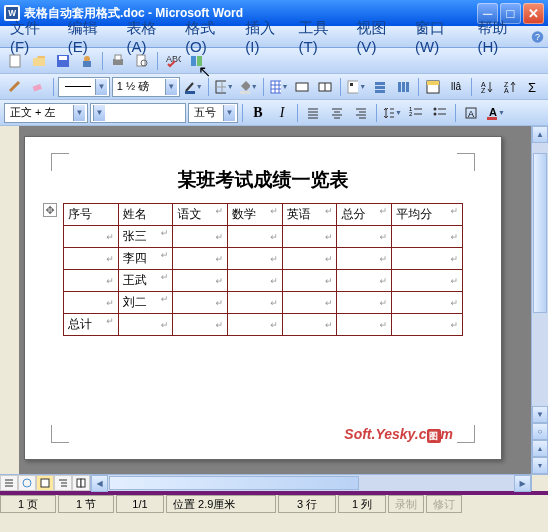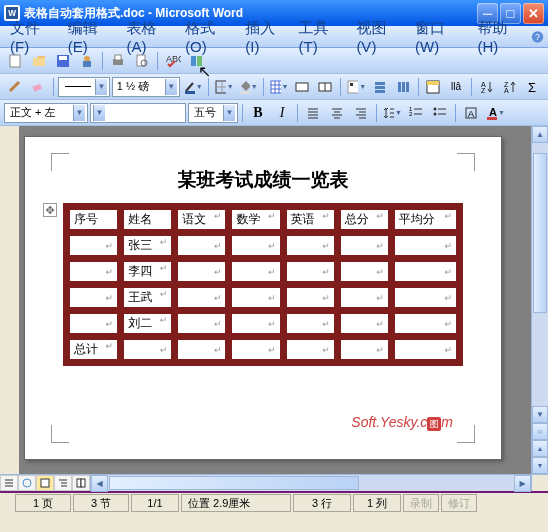--- a/index.html
+++ b/index.html
@@ -25,31 +25,31 @@
 .page-wrap{flex:1;overflow:auto;padding:10px 4px}
 .page{background:#fff;width:478px;height:324px;border:1px solid #666;box-shadow:2px 2px 4px rgba(0,0,0,.3);position:relative;padding:30px 38px}
 .corner{position:absolute;width:18px;height:18px;border:1px solid #999}
 .corner.tl{top:16px;left:26px;border-right:none;border-bottom:none}
 .corner.tr{top:16px;right:26px;border-left:none;border-bottom:none}
 .corner.bl{bottom:16px;left:26px;border-right:none;border-top:none}
 .corner.br{bottom:16px;right:26px;border-left:none;border-top:none}
 .doc-title{text-align:center;font-size:19px;font-weight:bold;margin-bottom:10px;font-family:"SimSun"}
 .anchor{position:absolute;left:18px;top:66px;width:14px;height:14px;border:1px solid #999;background:#fff;display:flex;align-items:center;justify-content:center;font-size:11px;color:#666;cursor:move}
 table.doc-table{width:100%;border-collapse:collapse;font-size:12px}
-table.doc-table td{border:7px solid #7f1d1d;height:22px;padding:1px 4px;position:relative}
+table.doc-table td{border:1px solid #7f1d1d;height:22px;padding:1px 4px;position:relative}
 .cell-mark{font-size:9px;color:#999;float:right}
-.watermark{position:absolute;bottom:28px;right:48px;font-family:Arial;font-size:14px;font-style:italic;color:#d04040;font-weight:normal}
+.watermark{position:absolute;bottom:16px;right:48px;font-family:Arial;font-size:14px;font-style:italic;color:#d04040;font-weight:bold}
 .watermark .tu{display:inline-block;width:14px;height:14px;background:#d04040;color:#fff;font-size:9px;text-align:center;line-height:14px;border-radius:2px;font-style:normal}
 .scroll-v{position:absolute;right:0;top:0;bottom:0;width:17px;background:#cedaf0;border-left:1px solid #9db8dc}
 .scroll-btn{height:17px;background:linear-gradient(#e3efff,#b9d2f5);border:1px solid #9db8dc;display:flex;align-items:center;justify-content:center;font-size:8px;color:#4a6a9a}
 .scroll-thumb{background:linear-gradient(90deg,#e3efff,#b9d2f5);border:1px solid #9db8dc;margin:1px}
 .scroll-h{height:17px;background:#cedaf0;display:flex;border-top:1px solid #9db8dc}
 .viewbtns{display:flex;background:#ece9d8;border-right:1px solid #9db8dc}
 .viewbtn{width:18px;height:16px;border:1px solid #ccc;background:#f5f5f5;display:flex;align-items:center;justify-content:center;cursor:pointer}
-.statusbar{height:22px;background:#ece9d8;display:flex;align-items:center;border-top:2px solid #701a75;font-size:11px;padding:0 15px}
+.statusbar{height:22px;background:#ece9d8;display:flex;align-items:center;border-top:4px solid #701a75;font-size:11px;padding:0 0}
 .status-cell{border:1px solid #aca899;padding:1px 6px;margin-right:2px;background:#ece9d8;height:18px;display:flex;align-items:center}
 .status-cell.dim{color:#aca899}
 .drop{font-size:7px;color:#4a6a9a;margin-left:1px}
 .cursor{position:absolute;left:198px;top:62px;font-size:16px;color:#000;pointer-events:none}
 </style>
 </head>
 <body>
 
 <div class="titlebar">
   <div class="titlebar-icon">
@@ -526,20 +526,20 @@
   </div>
   <div class="scroll-btn" style="width:17px">◀</div>
   <div class="scroll-thumb" style="flex:0 0 250px"></div>
   <div style="flex:1"></div>
   <div class="scroll-btn" style="width:17px">▶</div>
   <div style="width:17px;background:#ece9d8;border-left:1px solid #9db8dc"></div>
 </div>
 
 <div class="statusbar">
   <div class="status-cell" style="width:56px;justify-content:center">1 页</div>
-  <div class="status-cell" style="width:56px;justify-content:center">3 节</div>
+  <div class="status-cell" style="width:56px;justify-content:center">1 节</div>
   <div class="status-cell" style="width:48px;justify-content:center">1/1</div>
   <div class="status-cell" style="width:110px">位置 2.9厘米</div>
   <div class="status-cell" style="width:58px;justify-content:center">3 行</div>
   <div class="status-cell" style="width:48px;justify-content:center">1 列</div>
   <div class="status-cell dim">录制</div>
   <div class="status-cell dim">修订</div>
 </div>
 
 </body></html>

